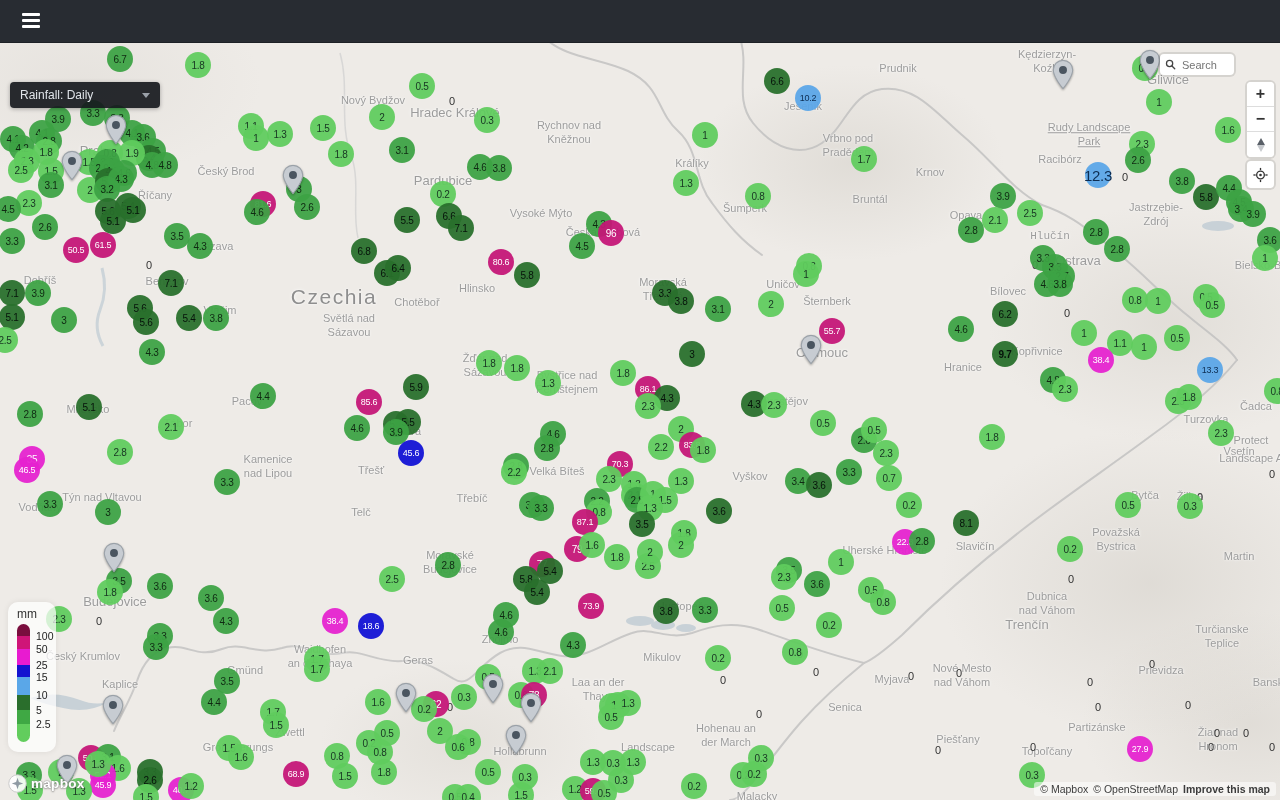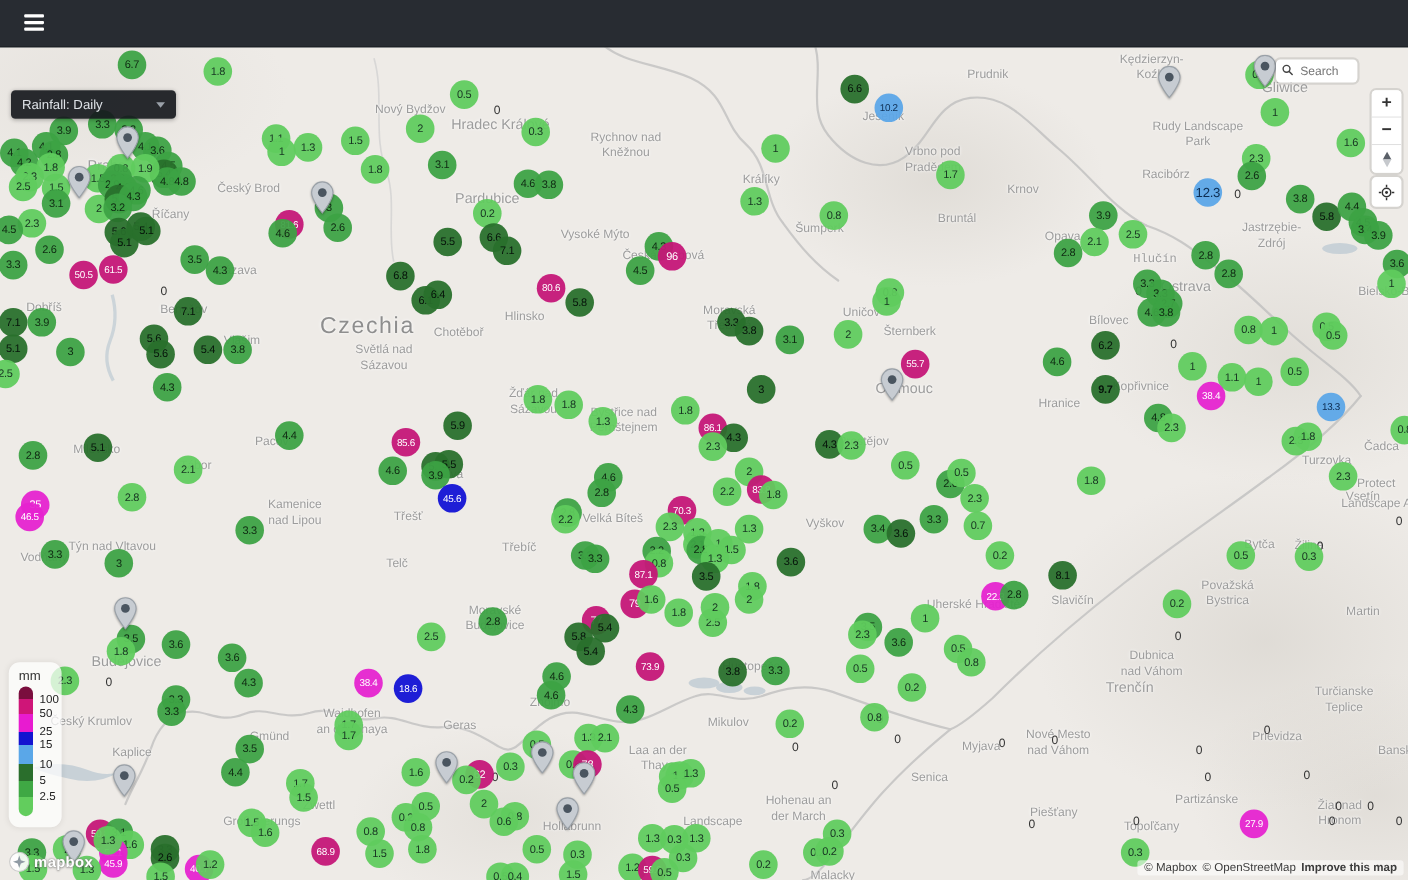--- a/index.html
+++ b/index.html
@@ -393,21 +393,21 @@
       <div class="city s" style="left: 1258px; top: 223px;">
         <div>Bielsko-B</div>
       </div>
       <div class="city m" style="left: 1168px; top: 37px;">
         <div>Gliwice</div>
       </div>
       <div class="city s" style="left: 1047px; top: 19px;">
         <div>Kędzierzyn-</div>
         <div>Koźle</div>
       </div>
-      <div class="city s" style="left: 1089px; top: 80px;">
+      <div class="city s" style="left: 1089px; top: 92px; text-decoration: underline;">
         <div>Rudy Landscape</div>
         <div>Park</div>
       </div>
       <div class="city s" style="left: 1206px; top: 377px;">
         <div>Turzovka</div>
       </div>
       <div class="city s" style="left: 1256px; top: 364px;">
         <div>Čadca</div>
       </div>
       <div class="city s" style="left: 1239px; top: 409px;">
@@ -524,21 +524,21 @@
       <div class="mk" style="left: 686px; top: 140px; background: rgba(96, 204, 94, 0.94); color: rgb(23, 53, 34);">1.3</div>
       <div class="mk" style="left: 758px; top: 153px; background: rgba(96, 204, 94, 0.94); color: rgb(23, 53, 34);">0.8</div>
       <div class="mk" style="left: 864px; top: 116px; background: rgba(96, 204, 94, 0.94); color: rgb(23, 53, 34);">1.7</div>
       <div class="mk" style="left: 809px; top: 223px; background: rgba(96, 204, 94, 0.94); color: rgb(23, 53, 34);">0.8</div>
       <div class="mk" style="left: 806px; top: 231px; background: rgba(96, 204, 94, 0.94); color: rgb(23, 53, 34);">1</div>
       <div class="mk" style="left: 1145px; top: 25px; background: rgba(96, 204, 94, 0.94); color: rgb(23, 53, 34);">0.5</div>
       <div class="mk" style="left: 1159px; top: 59px; background: rgba(96, 204, 94, 0.94); color: rgb(23, 53, 34);">1</div>
       <div class="mk" style="left: 1228px; top: 87px; background: rgba(96, 204, 94, 0.94); color: rgb(23, 53, 34);">1.6</div>
       <div class="mk" style="left: 1142px; top: 101px; background: rgba(96, 204, 94, 0.94); color: rgb(23, 53, 34);">2.3</div>
       <div class="mk" style="left: 1138px; top: 117px; background: rgba(61, 163, 68, 0.94); color: rgb(15, 42, 18);">2.6</div>
-      <div class="mk" style="left: 1098px; top: 132px; background: rgba(90, 166, 232, 0.94); color: rgb(13, 45, 82); font-size: 12px;">12.3</div>
+      <div class="mk" style="left: 1098px; top: 132px; background: rgba(90, 166, 232, 0.94); color: rgb(13, 45, 82); font-size: 15px;">12.3</div>
       <div class="mk" style="left: 1003px; top: 153px; background: rgba(61, 163, 68, 0.94); color: rgb(15, 42, 18);">3.9</div>
       <div class="mk" style="left: 995px; top: 177px; background: rgba(96, 204, 94, 0.94); color: rgb(23, 53, 34);">2.1</div>
       <div class="mk" style="left: 971px; top: 187px; background: rgba(61, 163, 68, 0.94); color: rgb(15, 42, 18);">2.8</div>
       <div class="mk" style="left: 1030px; top: 170px; background: rgba(96, 204, 94, 0.94); color: rgb(23, 53, 34);">2.5</div>
       <div class="mk" style="left: 1182px; top: 138px; background: rgba(61, 163, 68, 0.94); color: rgb(15, 42, 18);">3.8</div>
       <div class="mk" style="left: 1206px; top: 154px; background: rgba(40, 112, 44, 0.94); color: rgb(6, 19, 10);">5.8</div>
       <div class="mk" style="left: 1229px; top: 145px; background: rgba(61, 163, 68, 0.94); color: rgb(15, 42, 18);">4.4</div>
       <div class="mk" style="left: 1239px; top: 159px; background: rgba(61, 163, 68, 0.94); color: rgb(15, 42, 18);">4.5</div>
       <div class="mk" style="left: 1241px; top: 166px; background: rgba(61, 163, 68, 0.94); color: rgb(15, 42, 18);">3.4</div>
       <div class="mk" style="left: 1253px; top: 171px; background: rgba(61, 163, 68, 0.94); color: rgb(15, 42, 18);">3.9</div>

